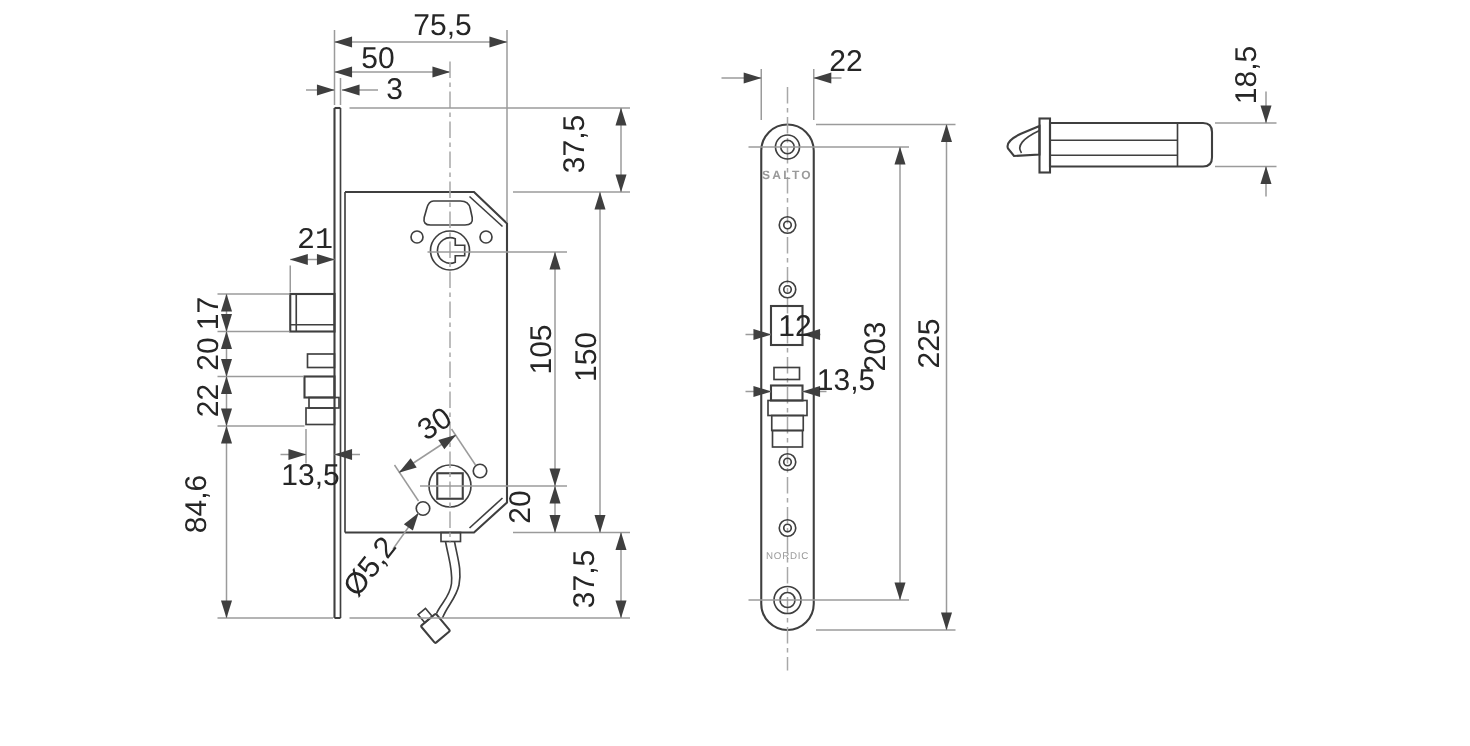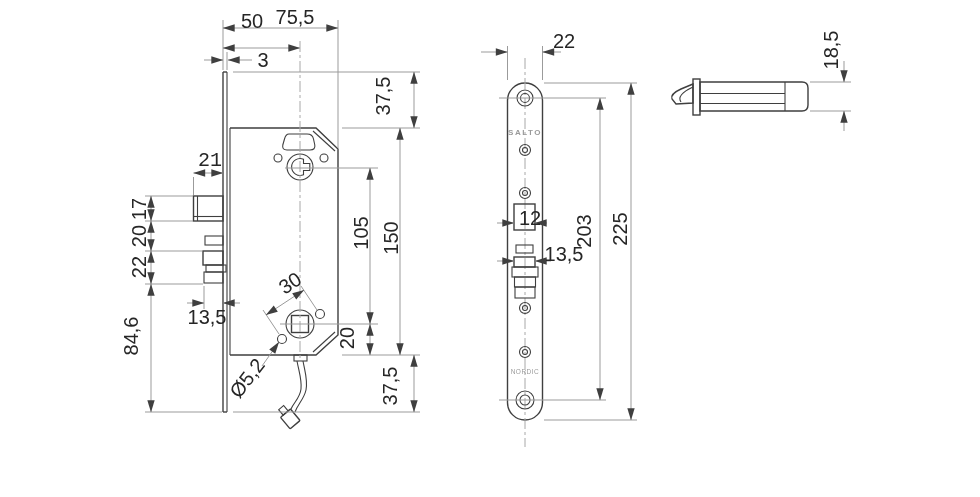--- a/index.html
+++ b/index.html
@@ -4,21 +4,21 @@
 <style>
   html,body{margin:0;padding:0;background:#fff;}
   .canvas{position:relative;width:876px;height:497px;background:#fff;overflow:hidden;
           font-family:"Liberation Sans", sans-serif;padding-left:12px;}
   svg{position:absolute;left:0;top:0;}
   .lbl{position:absolute;font-size:20px;color:#262626;white-space:nowrap;
        transform:translate(-50%,-50%);line-height:1;}
   .v{transform:translate(-50%,-50%) rotate(-90deg);}
   .r33{transform:translate(-50%,-50%) rotate(-33deg);}
   .r52{transform:translate(-50%,-50%) rotate(-52deg);}
-  .brand{font-size:8px;color:#9a9a9a;letter-spacing:1.5px;font-weight:bold;margin-top:16px;}
+  .brand{font-size:8px;color:#9a9a9a;letter-spacing:1.5px;font-weight:bold;}
   .nordic{font-size:6.5px;color:#9a9a9a;letter-spacing:0.5px;}
   .geo{stroke:#3f3f3f;stroke-width:1.4;fill:none;}
   .geo2{stroke:#3f3f3f;stroke-width:1.1;fill:none;}
   .dim{stroke:#9b9b9b;stroke-width:1;fill:none;}
   .cl{stroke:#a8a8a8;stroke-width:1;fill:none;stroke-dasharray:11 3 3 3;}
 </style>
 </head>
 <body>
 
 <div class="canvas">
@@ -169,21 +169,21 @@
     <line class="dim" x1="631" y1="83" x2="631" y2="420" marker-start="url(#arr)" marker-end="url(#arr)"></line>
 
     <line class="dim" x1="810" y1="82" x2="851" y2="82"></line>
     <line class="dim" x1="810" y1="111" x2="851" y2="111"></line>
     <line class="dim" x1="844" y1="61" x2="844" y2="82" marker-end="url(#arr)"></line>
     <line class="dim" x1="844" y1="131" x2="844" y2="111" marker-end="url(#arr)"></line>
   </g>
 </svg>
 
   <span class="lbl" style="left:295px;top:17px;">75,5</span>
-  <span class="lbl" style="left:252px;top:21px;">50</span>
+  <span class="lbl" style="left:252px;top:39px;">50</span>
   <span class="lbl" style="left:263px;top:60px;">3</span>
   <span class="lbl" style="left:210px;top:161px;font-family:Liberation Mono, monospace;">21</span>
   <span class="lbl v" style="left:139px;top:209px;">17</span>
   <span class="lbl v" style="left:139px;top:236px;">20</span>
   <span class="lbl v" style="left:139px;top:267px;">22</span>
   <span class="lbl v" style="left:131px;top:336px;">84,6</span>
   <span class="lbl" style="left:207px;top:317px;">13,5</span>
   <span class="lbl r33" style="left:290px;top:283px;">30</span>
   <span class="lbl r52" style="left:247px;top:378px;">Ø5,2</span>
   <span class="lbl v" style="left:361px;top:233px;">105</span>

